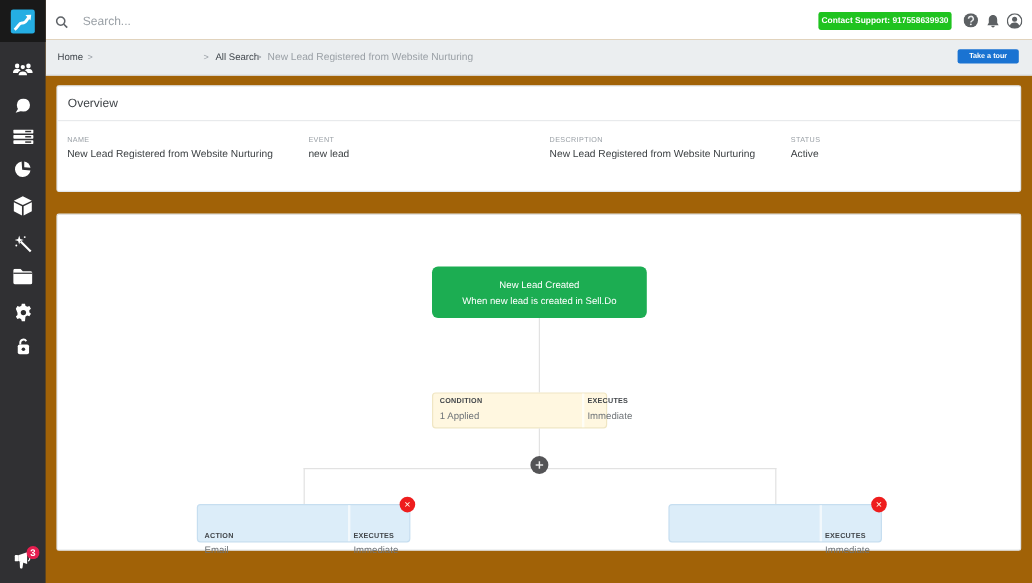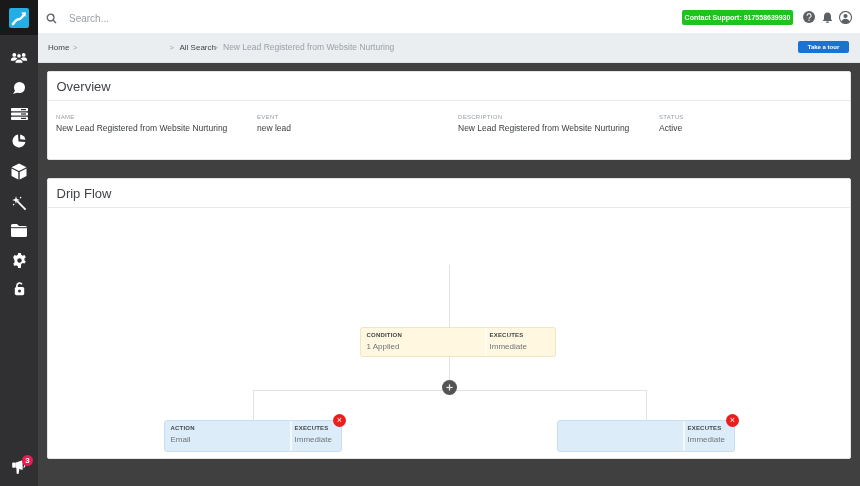--- a/index.html
+++ b/index.html
@@ -1,17 +1,17 @@
 <!DOCTYPE html>
 <html><head>
 <meta charset="utf-8">
 <style>
 * { margin:0; padding:0; box-sizing:border-box; }
 html,body { width:860px; height:486px; overflow:hidden; font-family:"Liberation Sans", sans-serif; }
-#page { position:relative; width:860px; height:486px; background:#404040; }
+#page { position:relative; width:860px; height:486px; background:#a16207; }
 
 
 #sidebar { position:absolute; left:0; top:0; width:38px; height:486px; background:#303033; }
 #sidebar .top { position:absolute; left:0; top:0; width:38px; height:35px; background:#191919; }
 #logo { position:absolute; left:9px; top:8px; width:20px; height:20px; background:#25aee3; border-radius:2px; }
 .sicon { position:absolute; left:0; width:38px; text-align:center; }
 .sicon svg { display:inline-block; vertical-align:top; }
 
 
 #topbar { position:absolute; left:38px; top:0; width:822px; height:33px; background:#ffffff; }
@@ -24,45 +24,45 @@
 #crumbbar { position:absolute; left:38px; top:33px; width:822px; height:30px; background:#ebeef0; border-bottom:1px solid #dde0e3; }
 #crumbs { position:absolute; left:0; top:0; width:822px; height:29px; line-height:29px; font-size:8px; color:#40464c; white-space:nowrap; }
 #crumbs .ci { position:absolute; top:0; }
 #crumbs .last { font-size:8.5px; }
 #crumbs .sep { color:#9aa0a6; font-size:7.5px; }
 #crumbs .last { color:#9aa0a6; }
 #tour { position:absolute; left:798px; top:41px; width:51px; height:12px; background:#1a73d2; border-radius:2px; color:#fff; font-size:6px; font-weight:bold; text-align:center; line-height:12px; }
 
 
 .card { position:absolute; left:47px; width:804px; background:#fff; border:1px solid #e2e5e8; border-radius:2px; }
-.cardhead { height:29px; line-height:30px; padding-left:8.5px; font-size:13px; color:#3f4347; border-bottom:1px solid #e8eaec; }
+.cardhead { height:29px; line-height:30px; padding-left:8.5px; font-size:10px; color:#3f4347; border-bottom:1px solid #e8eaec; }
 #overview { top:71px; height:89px; }
 #overview .cols { position:absolute; left:0; top:29px; width:802px; }
 #overview .col { position:absolute; top:13px; }
 .lbl { font-size:6px; color:#9aa0a6; letter-spacing:0.3px; }
 .val { font-size:8.5px; color:#3c4043; margin-top:3px; }
 
 #dripflow { top:178px; height:281px; }
 
 
 #greenbox { position:absolute; left:312px; top:43px; width:179px; height:43px; background:#1cad52; border-radius:5px; color:#fff; font-size:8px; text-align:center; }
 #greenbox .l1 { margin-top:11px; }
 #greenbox .l2 { margin-top:4px; }
 .vline { position:absolute; width:1px; background:#e2e2e2; }
 .hline { position:absolute; height:1px; background:#e2e2e2; }
 
 .flowbox { position:absolute; height:30px; border-radius:3px; }
 .flowbox .cell { position:absolute; top:0; height:100%; padding:4px 0 0 5.5px; }
 .flowbox .cellr { padding-left:2.5px; }
 .flowbox .blbl { font-size:6px; font-weight:bold; color:#43474b; letter-spacing:0.2px; }
 .flowbox .bval { font-size:8px; color:#6f7478; margin-top:4px; }
-#condbox { left:312px; top:148px; width:196px; background:#fff7e0; border:1px solid #f0e6c3; }
+#condbox { left:312px; top:148px; width:146px; background:#fff7e0; border:1px solid #f0e6c3; }
 #condbox .divider { position:absolute; left:124px; top:0; width:2px; height:100%; background:#fefdf6; }
 .actbox { background:#dcedf9; border:1px solid #c6def0; top:241px; width:178px; height:32px; }
-.actbox .cell { padding-top:4px; }
+.actbox .cell { padding-top:23px; }
 .actbox .divider { position:absolute; left:125px; top:0; width:2px; height:100%; background:#f2f8fc; }
 #act1 { left:116px; }
 #act2 { left:509px; }
 .xbadge { position:absolute; width:13px; height:13px; border-radius:50%; background:#ee1d1d; color:#fffbe8; text-align:center; line-height:13px; font-size:9px; top:235px; }
 #plus { position:absolute; left:394px; top:201px; width:15px; height:15px; border-radius:50%; background:#545456; }
 #plus svg { display:block; }
 </style>
 </head>
 <body>
 <div id="page">
@@ -117,21 +117,24 @@
           <div class="val">New Lead Registered from Website Nurturing</div>
         </div>
       <div class="col" style="left:611px">
           <div class="lbl">STATUS</div>
           <div class="val">Active</div>
         </div>
     </div>
   </div>
 
   <div class="card" id="dripflow">
-    <div class="cardhead">Drip Flow</div>
+    <div id="greenbox">
+        <div class="l1">New Lead Created</div>
+        <div class="l2">When new lead is created in Sell.Do</div>
+      </div>
     <div class="vline" style="left:401px; top:86px; height:62px;"></div>
     <div class="flowbox" id="condbox">
       <div class="divider"></div>
       <div class="cell" style="left:0">
           <div class="blbl">CONDITION</div>
           <div class="bval">1 Applied</div>
         </div>
       <div class="cell cellr" style="left:126px">
           <div class="blbl">EXECUTES</div>
           <div class="bval">Immediate</div>

